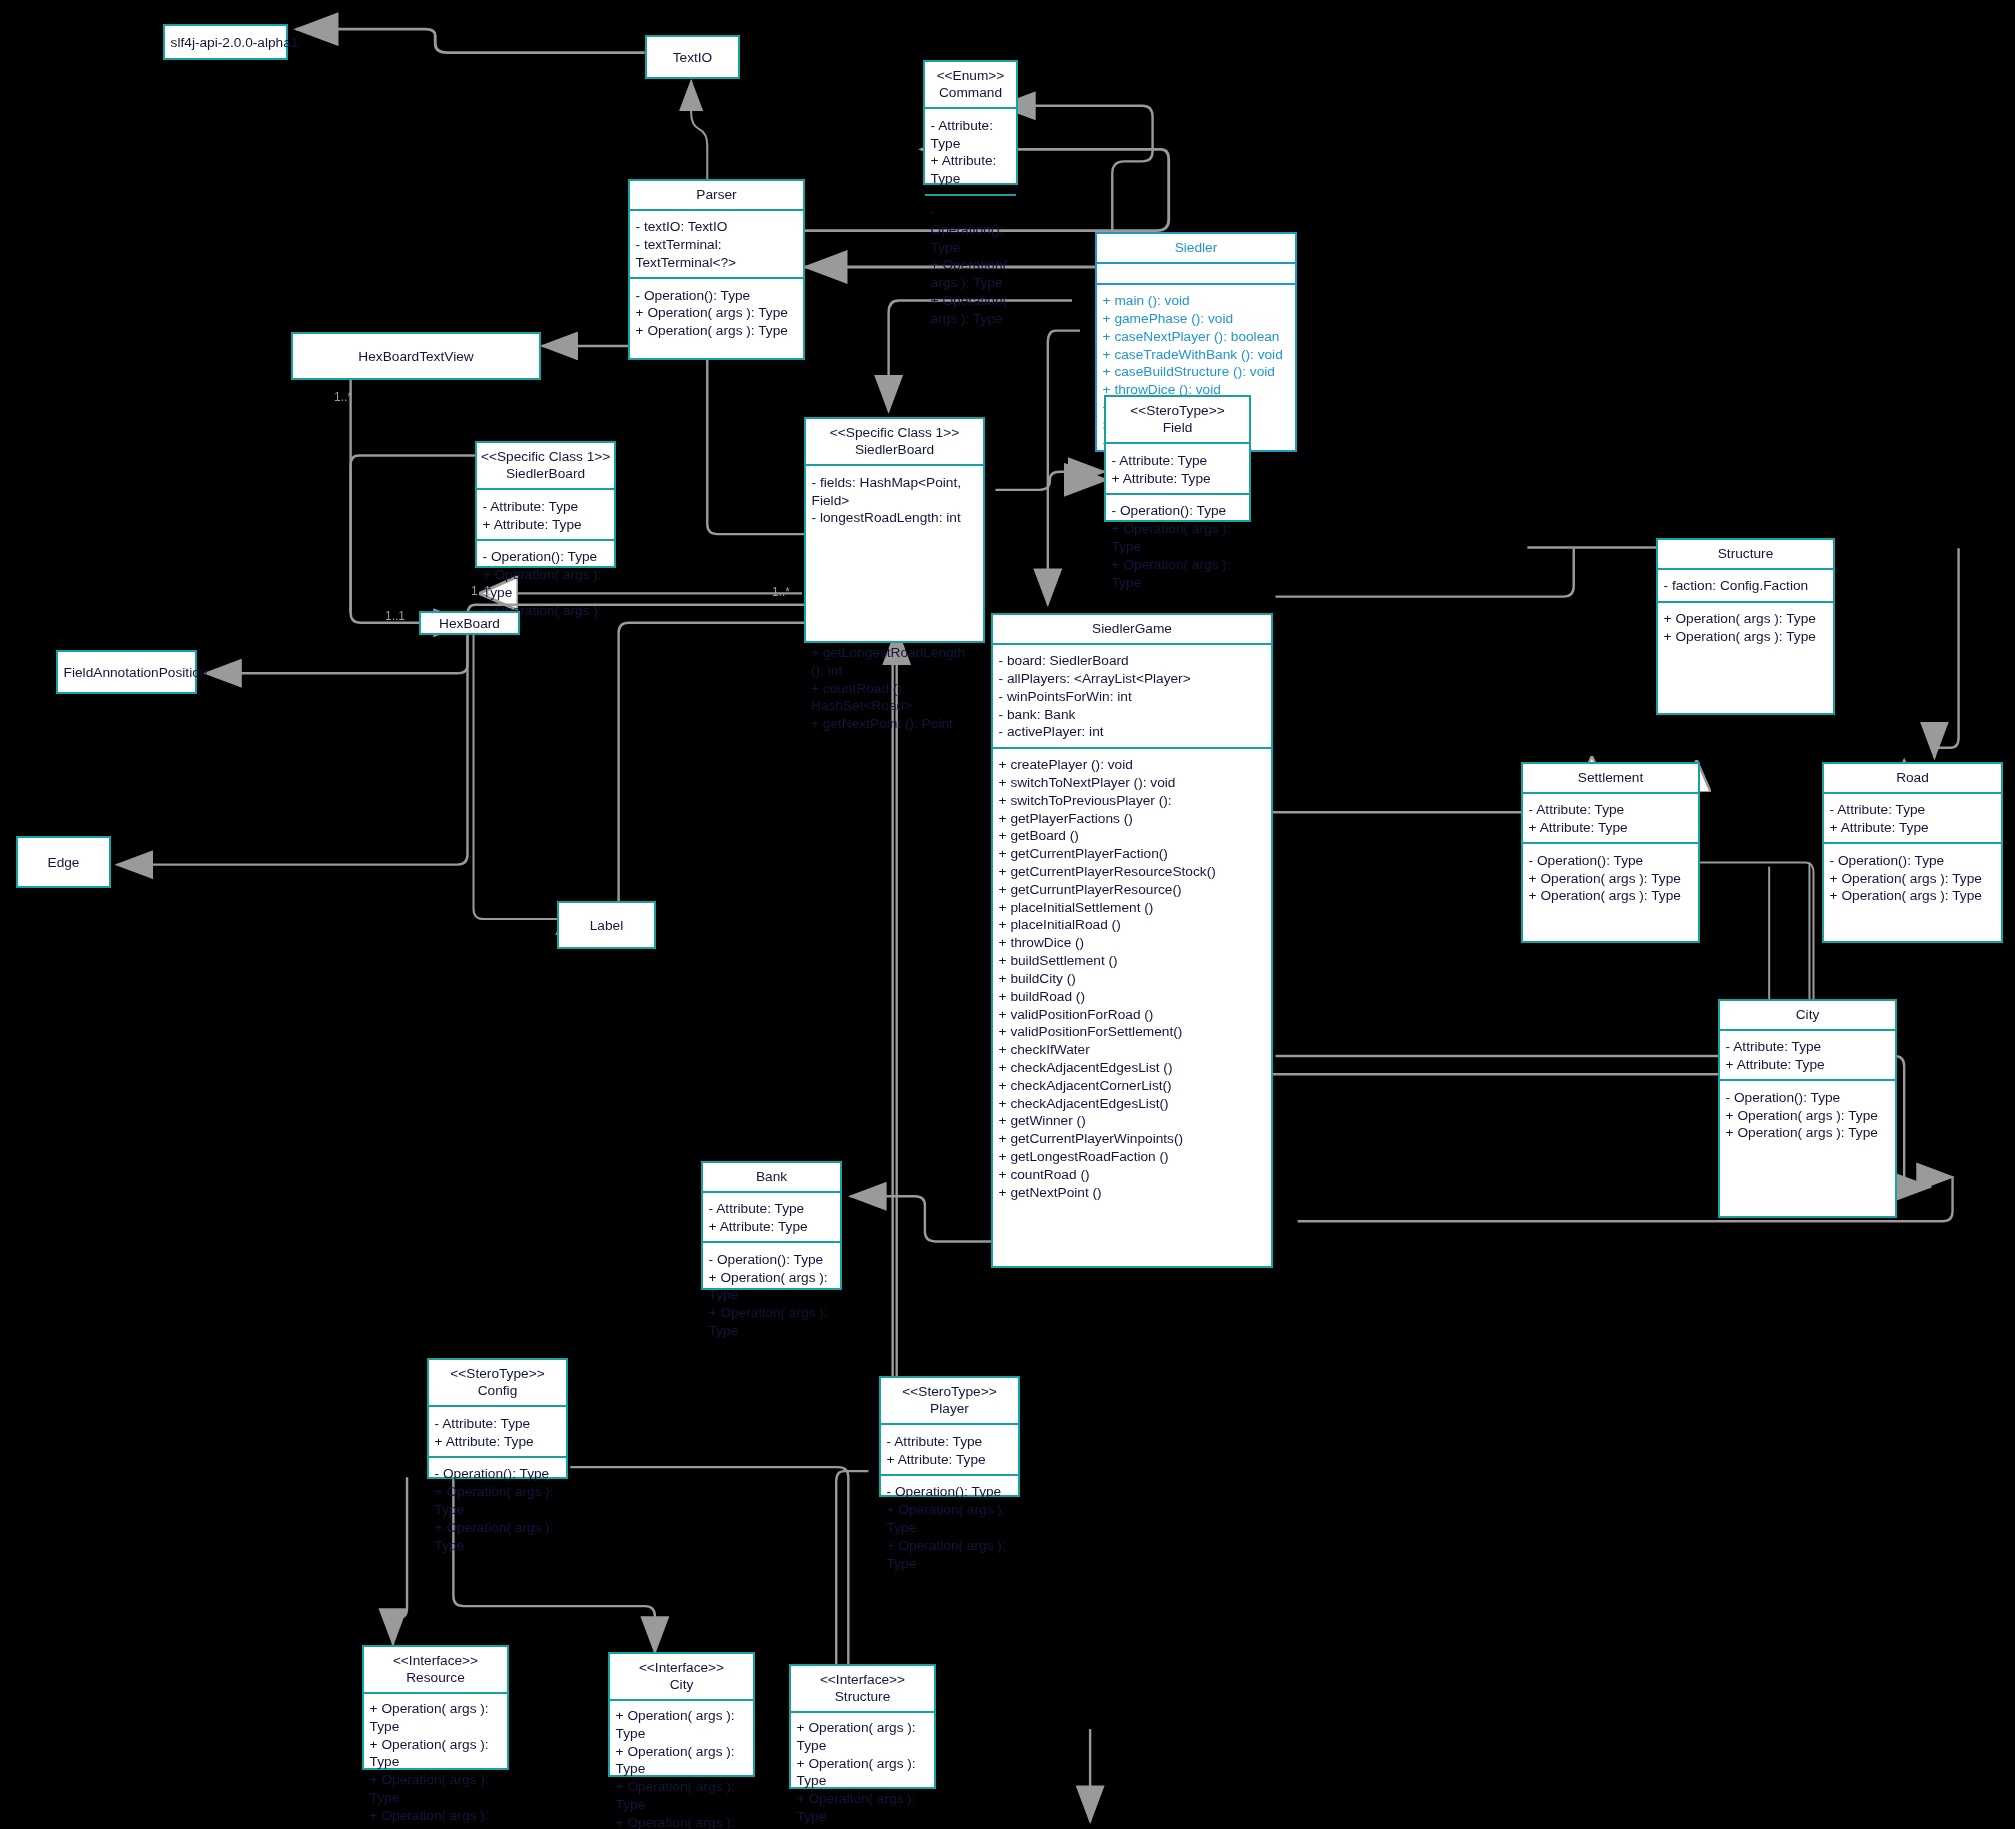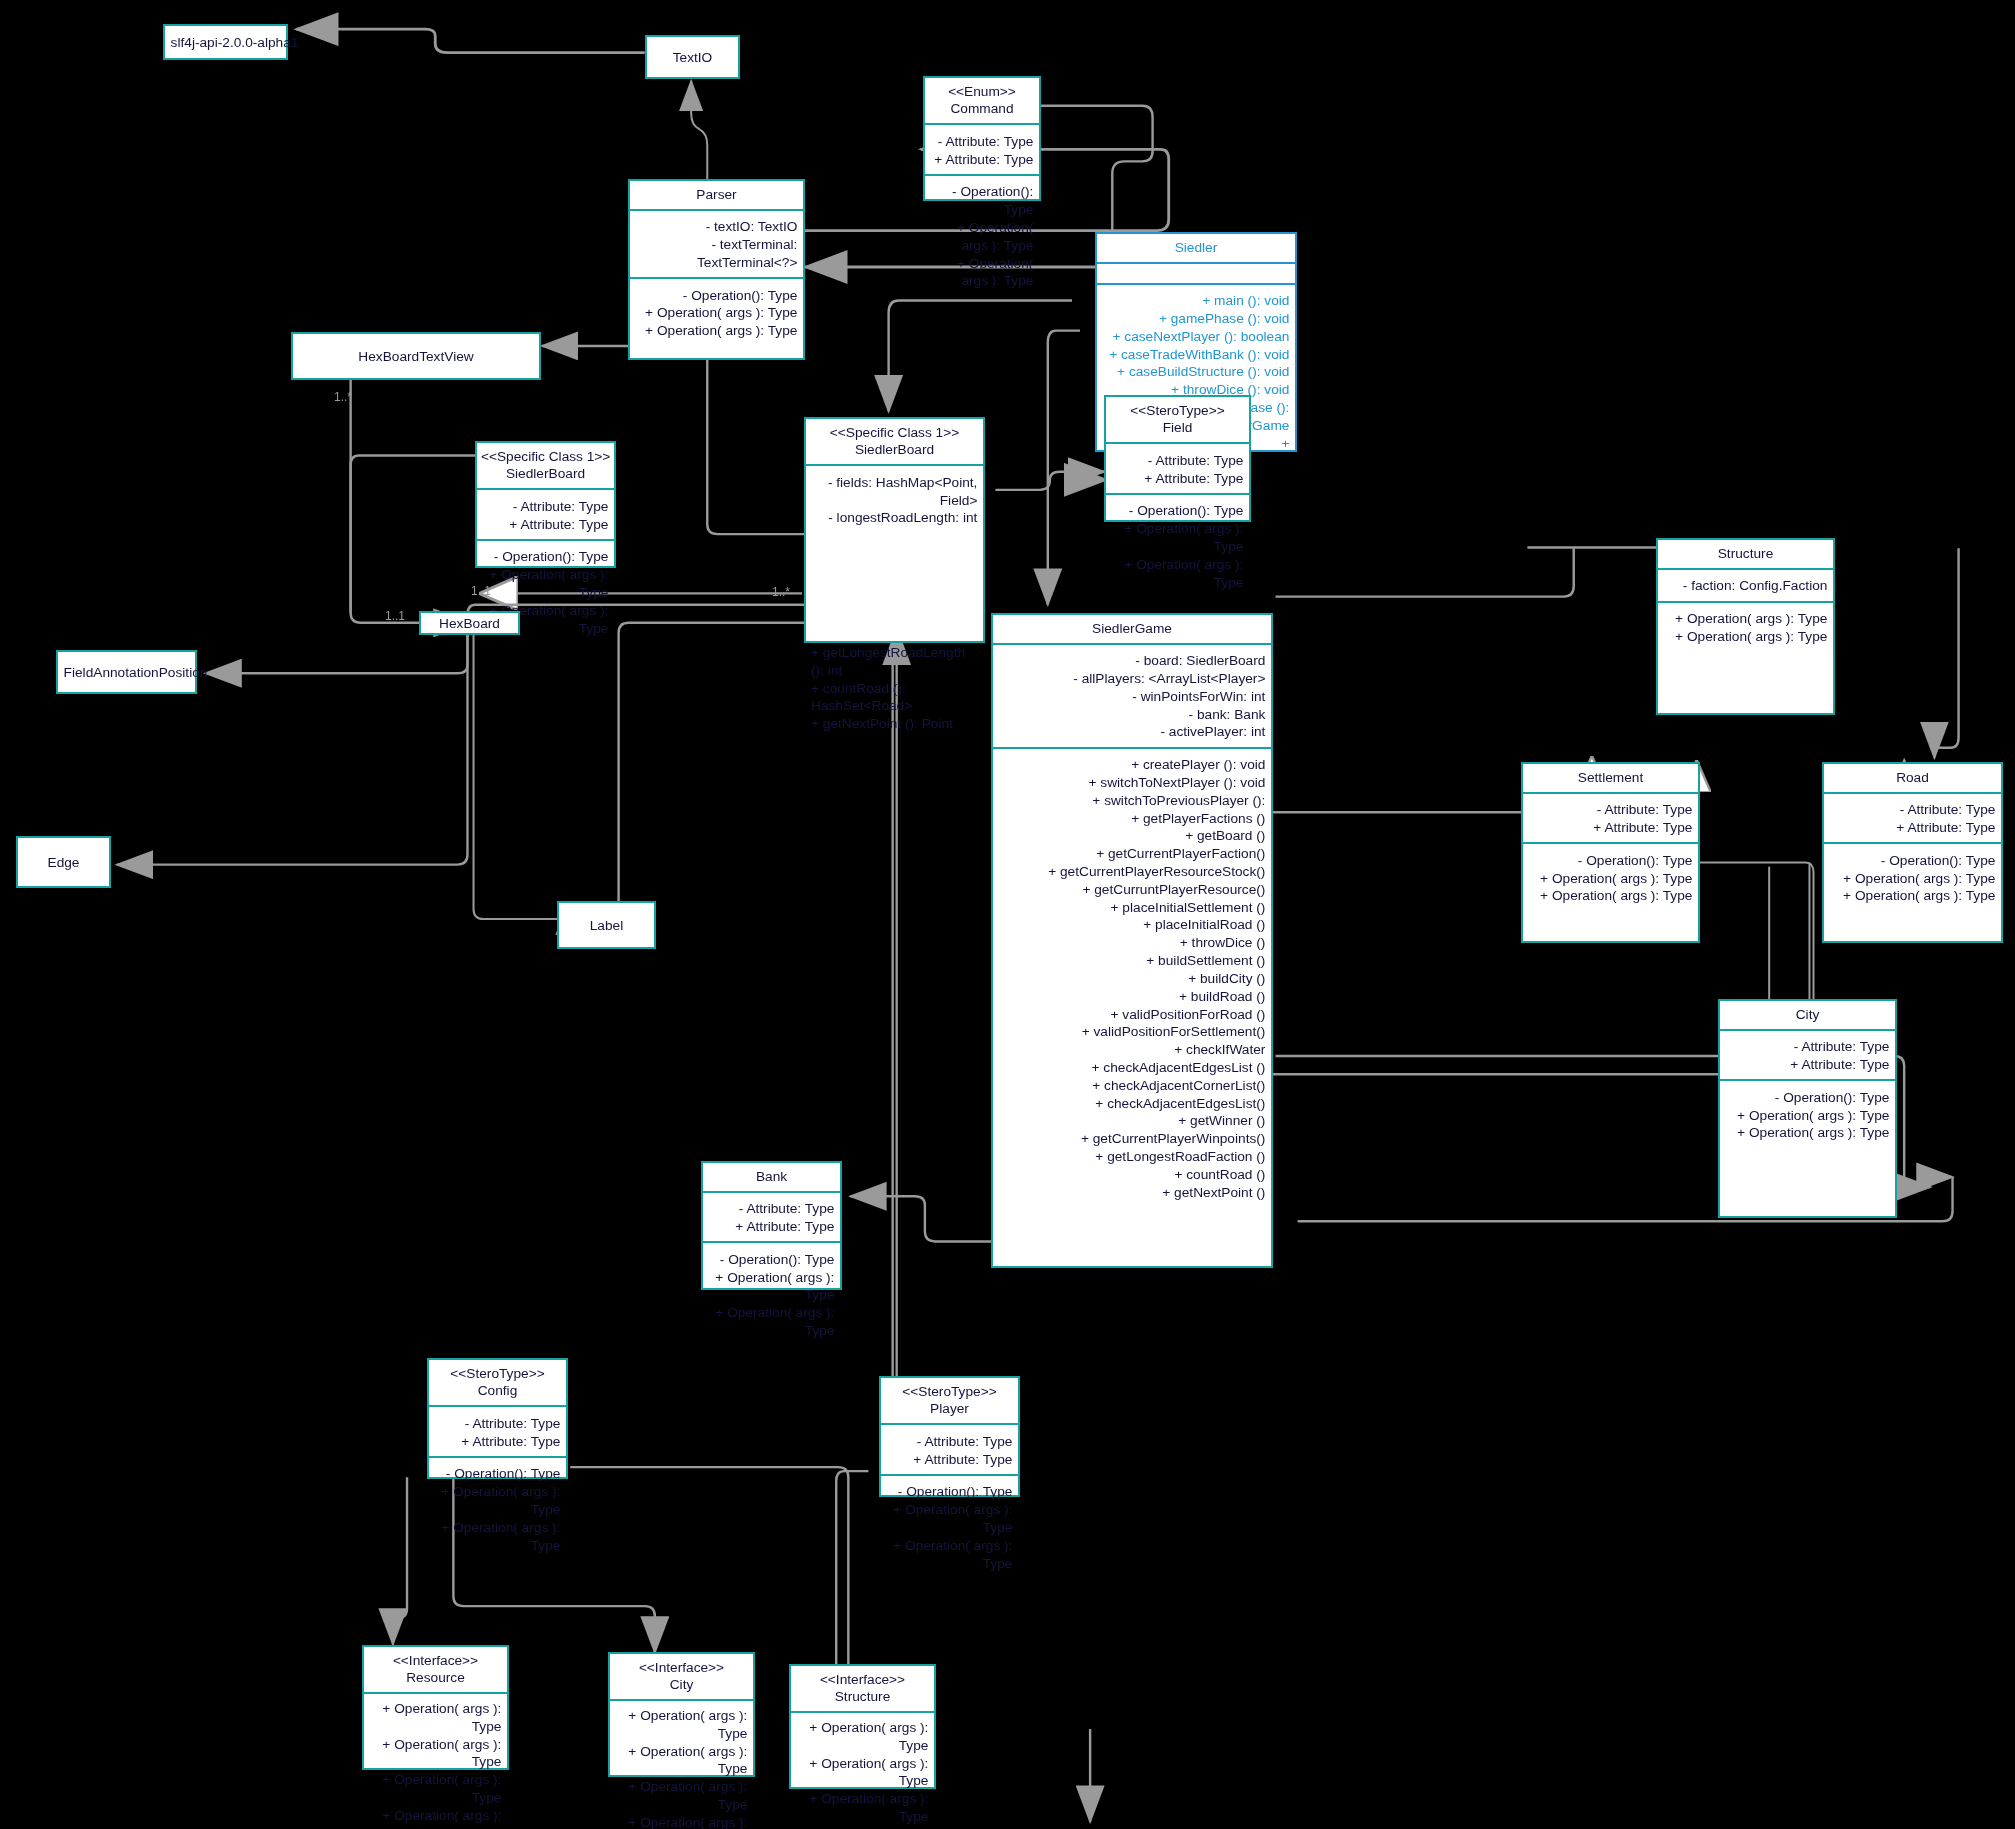--- a/index.html
+++ b/index.html
@@ -42,21 +42,20 @@
     font-size: 13.7px;
     white-space: nowrap;
   }
   .uml.selected .uml-head { color: #2196cf; }
   .uml-sec {
     border-top: 2.4px solid #17a2a2;
     padding: 7.3px 5.6px 5.6px 5.6px;
     color: #14143c;
     font-size: 13.7px;
     line-height: 1.30;
-    text-align: right;
   }
   .uml.selected .uml-sec { border-top-color: #2196cf; color: #2196cf; }
   .uml-sec.grow { flex: 1 1 auto; }
   .uml-sec .row { white-space: normal; }
   .stereo { display:block; }
   .cname  { display:block; }
   
   .overflow-text {
     position: absolute;
     color: #14143c;
@@ -191,21 +190,21 @@
   </svg>
 
   <div class="uml" style="left:163px; top:24px; width:125px; height:36px;">
     <div class="plain-title">slf4j-api-2.0.0-alpha1</div>
   </div>
 
   <div class="uml" style="left:645px; top:35px; width:95px; height:44px;">
     <div class="plain-title">TextIO</div>
   </div>
 
-  <div class="uml" style="left:923px; top:76px; width:118px; height:125px;">
+  <div class="uml" style="left:923px; top:60px; width:95px; height:125px;">
     <div class="uml-head">
       <span class="stereo">&lt;&lt;Enum&gt;&gt;</span>
       <span class="cname">Command</span>
     </div>
     <div class="uml-sec">
       <div class="row">-  Attribute: Type</div>
       <div class="row">+ Attribute: Type</div>
     </div>
     <div class="uml-sec grow">
       <div class="row">-  Operation(): Type</div>

